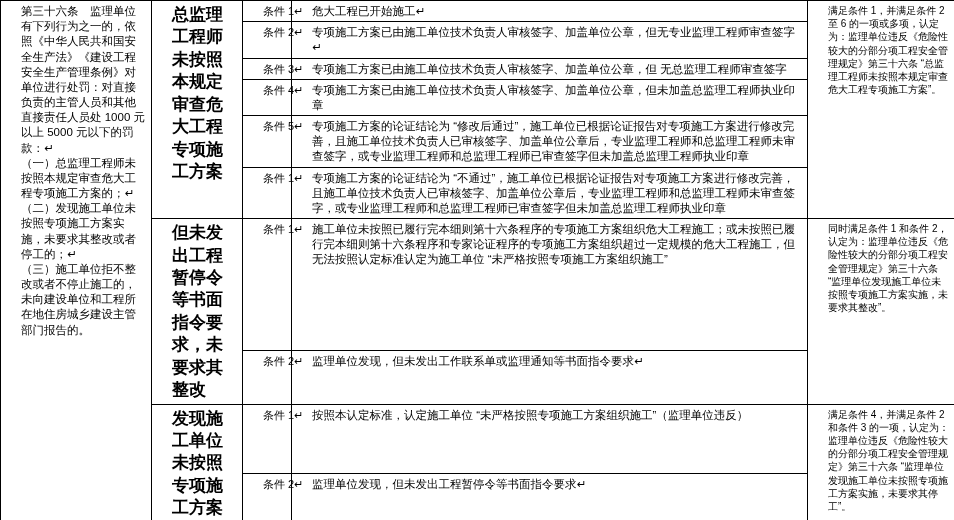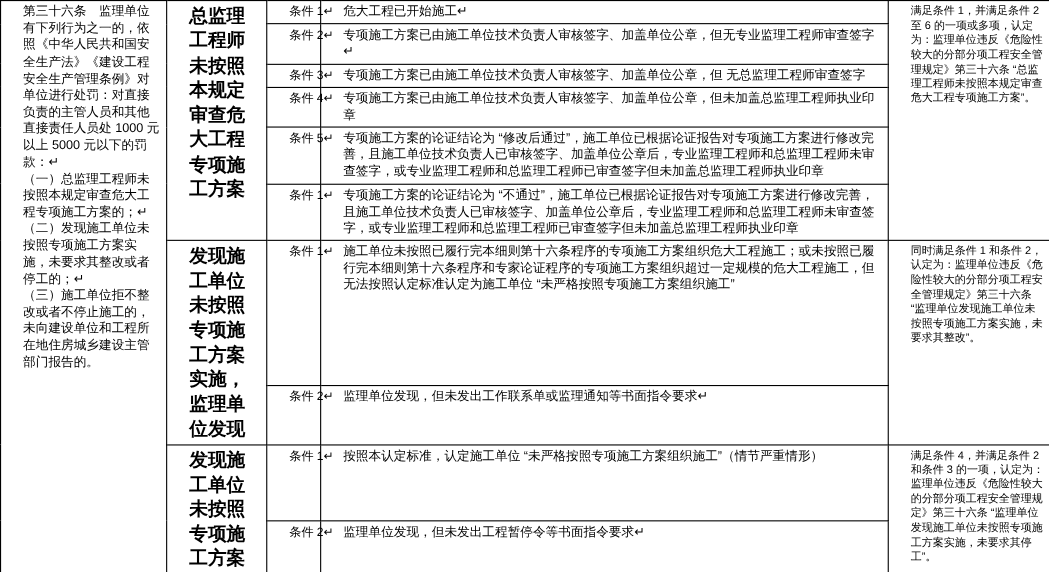--- a/index.html
+++ b/index.html
@@ -90,34 +90,34 @@
     <tr>
       <td class="cond mid">条件 5↵</td>
       <td>专项施工方案的论证结论为 “修改后通过”，施工单位已根据论证报告对专项施工方案进行修改完善，且施工单位技术负责人已审核签字、加盖单位公章后，专业监理工程师和总监理工程师未审查签字，或专业监理工程师和总监理工程师已审查签字但未加盖总监理工程师执业印章</td>
     </tr>
     <tr>
       <td class="cond mid">条件 1↵</td>
       <td>专项施工方案的论证结论为 “不通过”，施工单位已根据论证报告对专项施工方案进行修改完善，且施工单位技术负责人已审核签字、加盖单位公章后，专业监理工程师和总监理工程师未审查签字，或专业监理工程师和总监理工程师已审查签字但未加盖总监理工程师执业印章</td>
     </tr>
 
     <tr>
-      <td class="cell-cat mid" rowspan="2">发现施工单位未按照专项施工方案实施，监理单位发现</td>
+      <td class="cell-cat mid" rowspan="2">但未发出工程暂停令等书面指令要求，未要求其整改</td>
       <td class="cond mid">条件 1↵</td>
       <td>施工单位未按照已履行完本细则第十六条程序的专项施工方案组织危大工程施工；或未按照已履行完本细则第十六条程序和专家论证程序的专项施工方案组织超过一定规模的危大工程施工，但无法按照认定标准认定为施工单位 “未严格按照专项施工方案组织施工”</td>
       <td class="cell-concl mid" rowspan="2">同时满足条件 1 和条件 2，认定为：监理单位违反《危险性较大的分部分项工程安全管理规定》第三十六条 “监理单位发现施工单位未按照专项施工方案实施，未要求其整改”。</td>
     </tr>
     <tr>
       <td class="cond mid">条件 2↵</td>
       <td>监理单位发现，但未发出工作联系单或监理通知等书面指令要求↵</td>
     </tr>
 
     <tr>
       <td class="cell-cat mid" rowspan="3">发现施工单位未按照专项施工方案实施，未要求其停工的</td>
       <td class="cond mid">条件 1↵</td>
-      <td>按照本认定标准，认定施工单位 “未严格按照专项施工方案组织施工”（情节严重情形）</td>
+      <td>按照本认定标准，认定施工单位 “未严格按照专项施工方案组织施工”（监理单位违反）</td>
       <td class="cell-concl mid" rowspan="3">满足条件 4，并满足条件 2 和条件 3 的一项，认定为：监理单位违反《危险性较大的分部分项工程安全管理规定》第三十六条 “监理单位发现施工单位未按照专项施工方案实施，未要求其停工”。</td>
     </tr>
     <tr>
       <td class="cond mid">条件 2↵</td>
       <td>监理单位发现，但未发出工程暂停令等书面指令要求↵</td>
     </tr>
     <tr>
       <td class="cond mid">条件 3↵</td>
       <td>同时满足条件，且发出工程暂停令等书面指令要求，但未书面报告建设单位↵</td>
     </tr>

